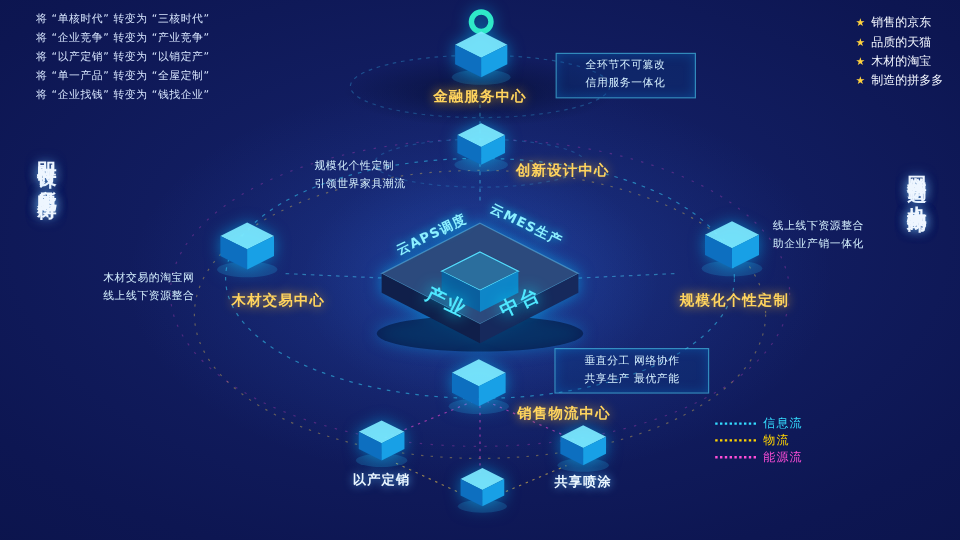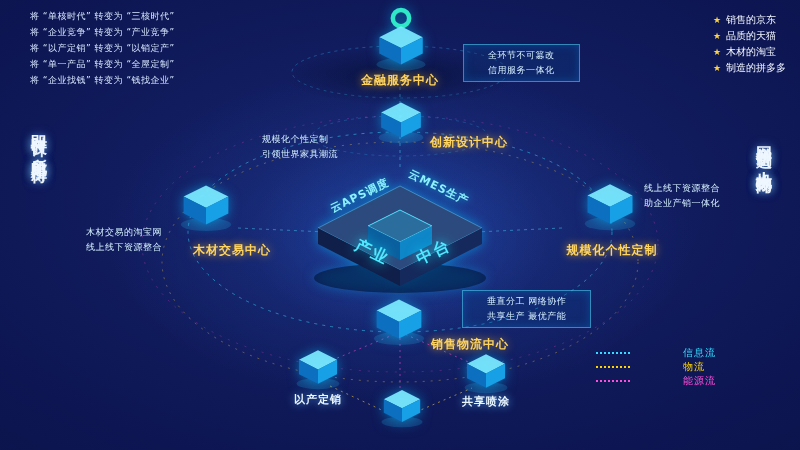--- a/index.html
+++ b/index.html
@@ -37,21 +37,21 @@
   }
   .cube{filter:drop-shadow(0 0 6px rgba(0,190,255,0.55));}
   .iso-text{
     font-size:11px;font-weight:bold;color:#8df0ff;letter-spacing:1px;
     text-shadow:0 0 8px rgba(0,220,255,0.8);
   }
   .iso-big{
     font-size:16px;font-weight:bold;color:#4fe8ff;letter-spacing:2px;
     text-shadow:0 0 12px rgba(0,230,255,0.95);
   }
-  .legend-row{display:flex;align-items:center;height:14px;gap:47px;}
+  .legend-row{display:flex;align-items:center;height:14px;}
   .legend-line{display:inline-block;width:34px;border-top:2px dotted;margin-right:6px;}
   .legend-label{font-size:10px;letter-spacing:1px;}
   .lg-cyan{color:#35dcff;border-color:#35dcff;}
   .lg-gold{color:#ffd400;border-color:#ffd400;}
   .lg-mag{color:#ff4dd8;border-color:#ff4dd8;}
   .glow-disc{border-radius:50%;pointer-events:none;}
 </style>
 </head>
 <body>
 

